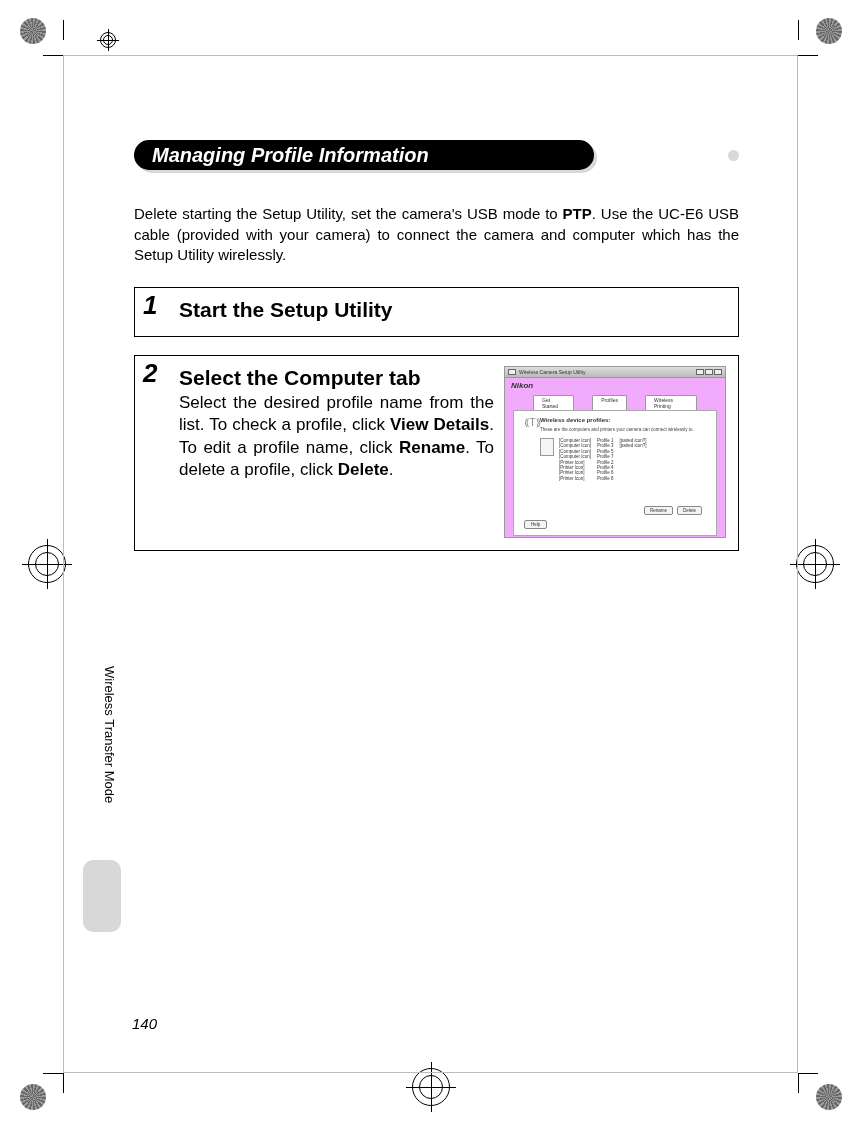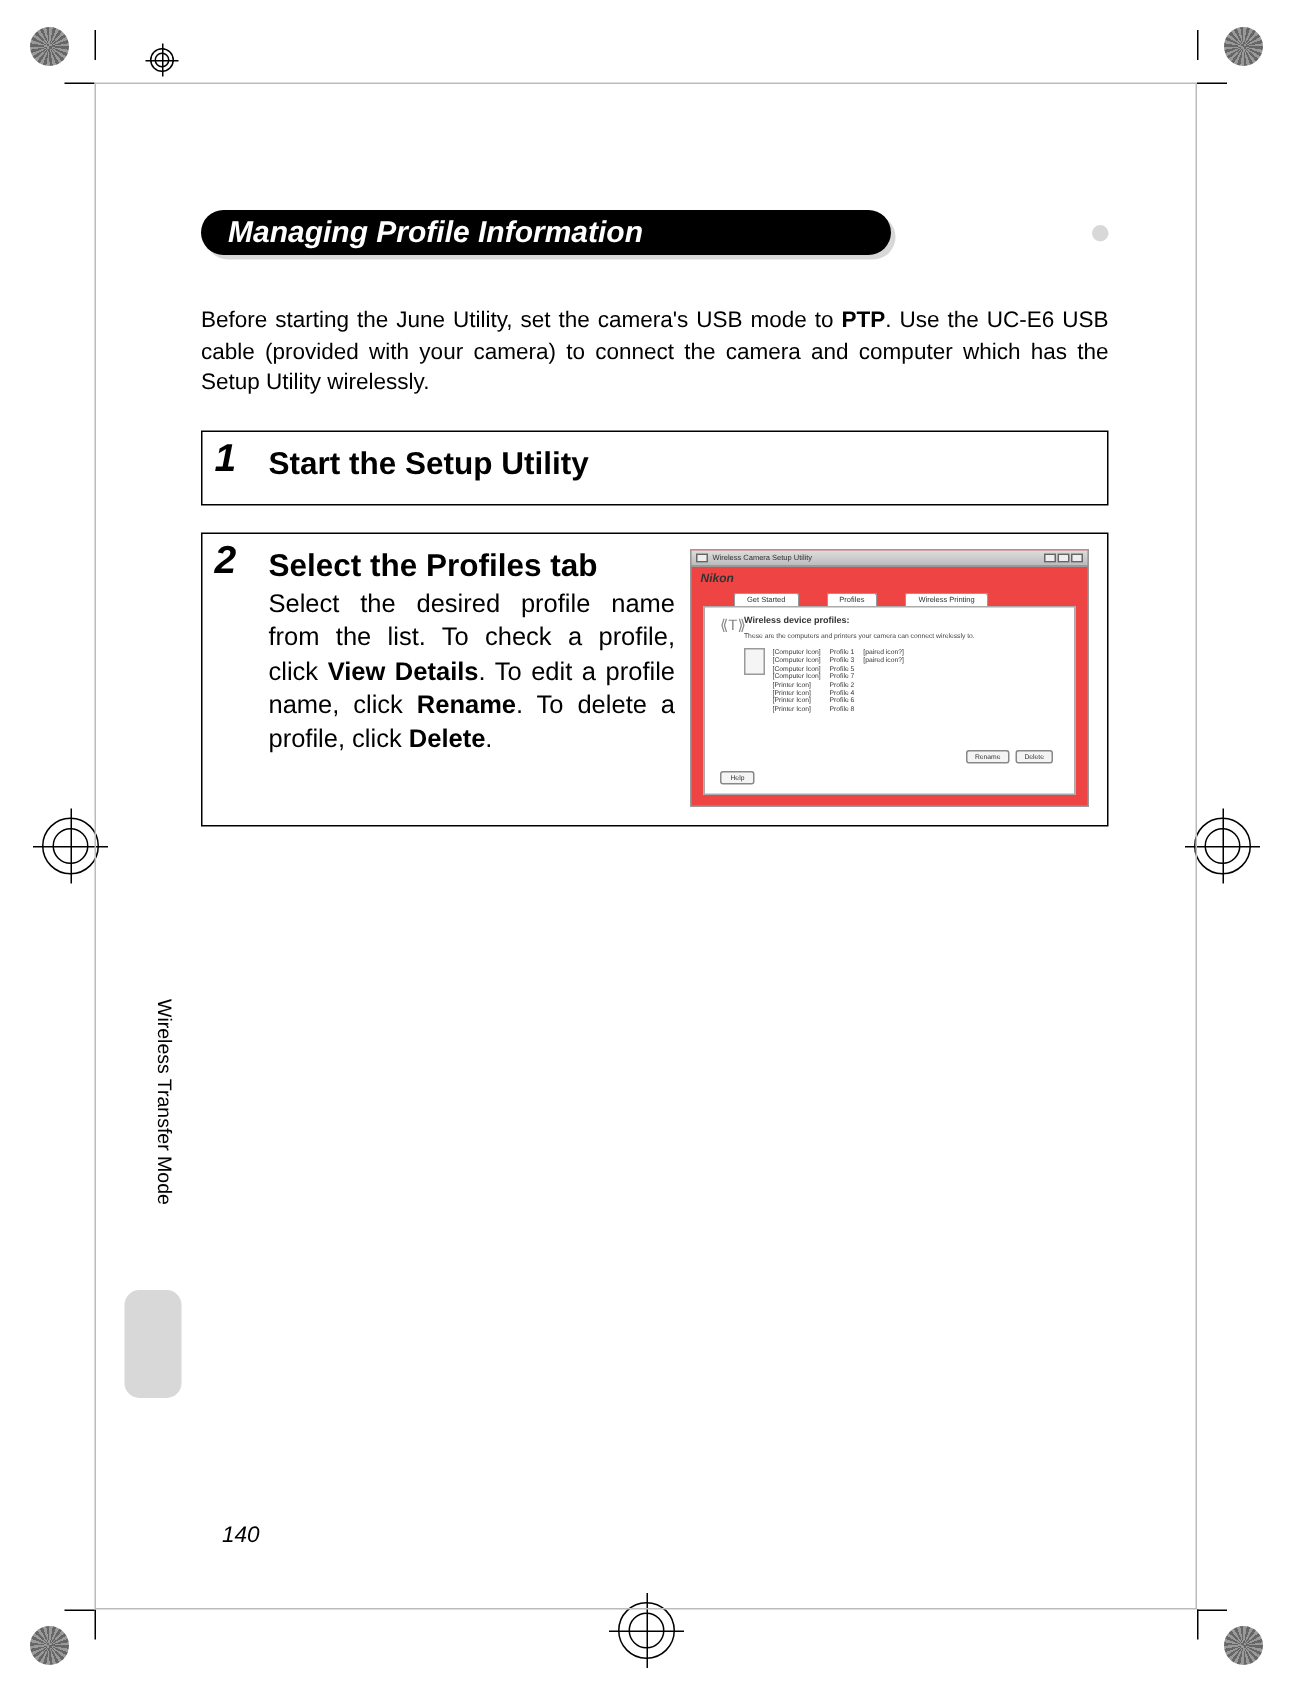--- a/index.html
+++ b/index.html
@@ -134,22 +134,22 @@
     }
     .step-body .bold { font-weight: bold; }
     .step-two-layout {
       display: flex;
       gap: 10px;
     }
     .step-two-text { flex: 1; }
 
     
     .inset {
-      width: 266px; height: 172px;
-      background: #ef4444;
+      width: 222px; height: 172px;
+      background: #f0abfc;
       border: 1px solid #999;
       position: relative;
       font-size: 5px;
       color: #333;
     }
     .inset .titlebar {
       height: 11px;
       background: linear-gradient(#ddd, #bbb);
       display: flex;
       align-items: center;
@@ -251,21 +251,21 @@
     }
     .side-tab {
       position: absolute;
       left: 83px; top: 860px;
       width: 38px; height: 72px;
       background: #d8d8d8;
       border-radius: 10px;
     }
     .page-number {
       position: absolute;
-      left: 148px; top: 1015px;
+      left: 132px; top: 1015px;
       font-style: italic;
       font-size: 15px;
     }
   </style>
 </head>
 <body>
 
 <div class="crop-circle" style="left:20px; top:18px;"></div>
 <div class="crop-circle" style="right:20px; top:18px;"></div>
 <div class="crop-circle" style="left:20px; bottom:18px;"></div>
@@ -320,33 +320,33 @@
 
 <div class="content">
   <div class="section-banner">
     <div class="shadow"></div>
     <div class="main">Managing Profile Information</div>
     <div class="dot"></div>
   </div>
 
   <div class="intro-text">
     <br>
-    <span>Before starting the June Utility, set the camera's USB mode to </span><span class="bold">PTP</span><span>. Use the UC-E6 USB cable (provided with your camera) to connect the camera and computer which has the Setup Utility wirelessly.</span>
+    <span>Delete starting the Setup Utility, set the camera's USB mode to </span><span class="bold">PTP</span><span>. Use the UC-E6 USB cable (provided with your camera) to connect the camera and computer which has the Setup Utility wirelessly.</span>
   </div>
 
   <div class="step-box">
     <div class="step-number">1</div>
     <div class="step-title">Start the Setup Utility</div>
   </div>
 
   <div class="step-box">
     <div class="step-number">2</div>
     <div class="step-two-layout">
       <div class="step-two-text">
-        <div class="step-title">Select the Profiles tab</div>
+        <div class="step-title">Select the Computer tab</div>
         <div class="step-body">
           <span>Select the desired profile name from the list. To check a profile, click </span><span class="bold">View Details</span><span>. To edit a profile name, click </span><span class="bold">Rename</span><span>. To delete a profile, click </span><span class="bold">Delete</span><span>.</span>
         </div>
       </div>
       <div class="inset">
         <div class="titlebar">
           <div class="box"></div>
           <span>Wireless Camera Setup Utility</span>
           <div class="wboxes">
               <span></span>

